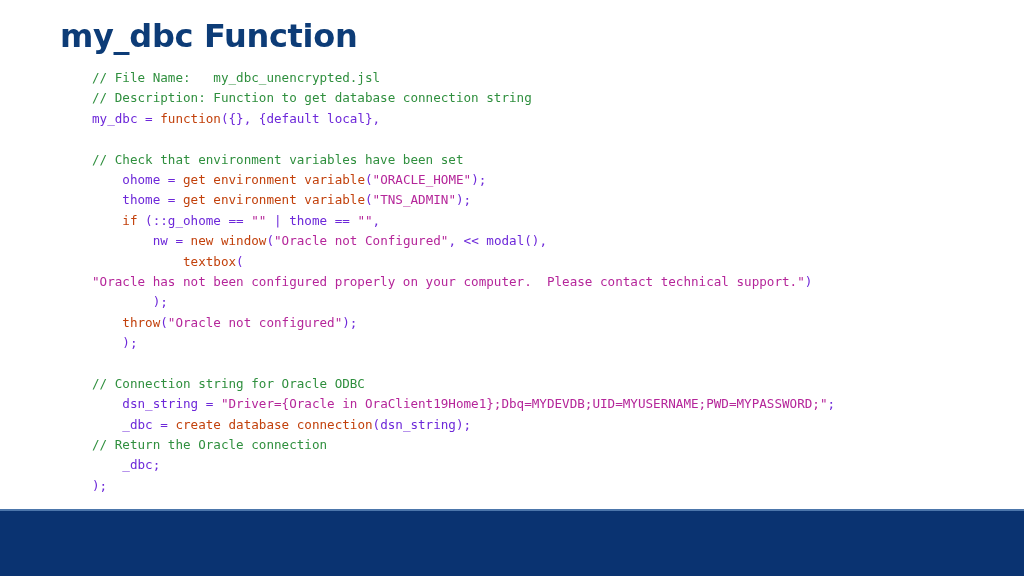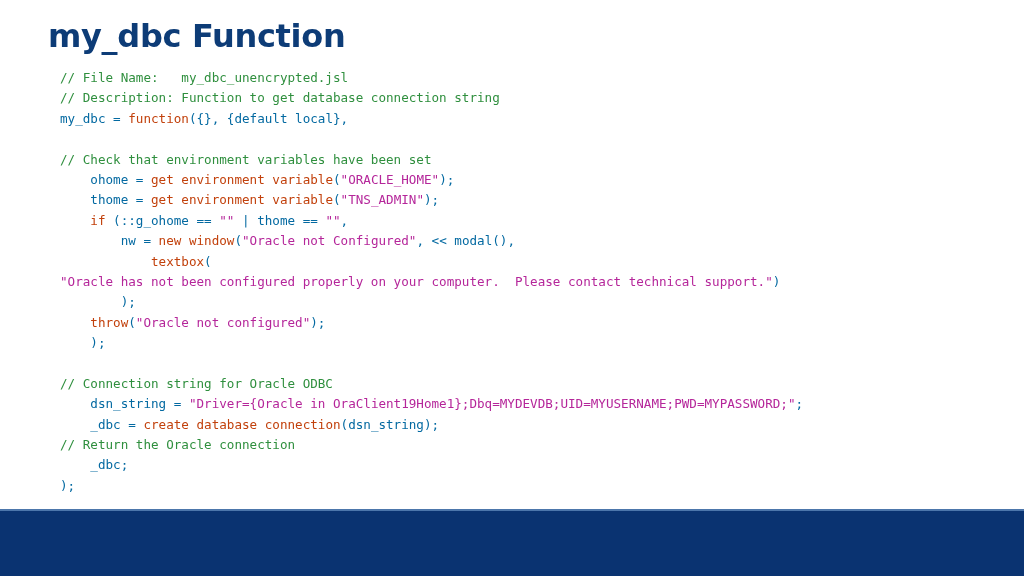--- a/index.html
+++ b/index.html
@@ -17,21 +17,21 @@
 
   .slide {
     position: absolute;
     inset: 0;
     background: #ffffff;
   }
 
   
   .slide-title {
     position: absolute;
-    left: 48px;
+    left: 60px;
     top: 17px;
     font-family: "DejaVu Sans", sans-serif;
     font-size: 32px;
     font-weight: bold;
     letter-spacing: -0.3px;
     color: #0d3c77;
     white-space: nowrap;
   }
 
   
@@ -42,29 +42,30 @@
     width: 950px;
     font-family: "DejaVu Sans Mono", monospace;
     font-size: 12.6px;
     line-height: 20.4px;
     color: #000000;
     white-space: pre;
   }
   .code-line {
     white-space: pre;
     height: 20.4px;
+    margin-left: 32px;
   }
   .code-line.blank {
     height: 20.4px;
   }
 
   .tok-com { color: #2f8f3e; }
   .tok-kw  { color: #c2410c; }
   .tok-str { color: #b5269a; }
-  .tok-pln { color: #0369a1; }
+  .tok-pln { color: #6d28d9; }
 
   
   .footer-rule {
     position: absolute;
     left: 0;
     right: 0;
     top: 509px;
     height: 2px;
     background: #4c76ab;
   }

